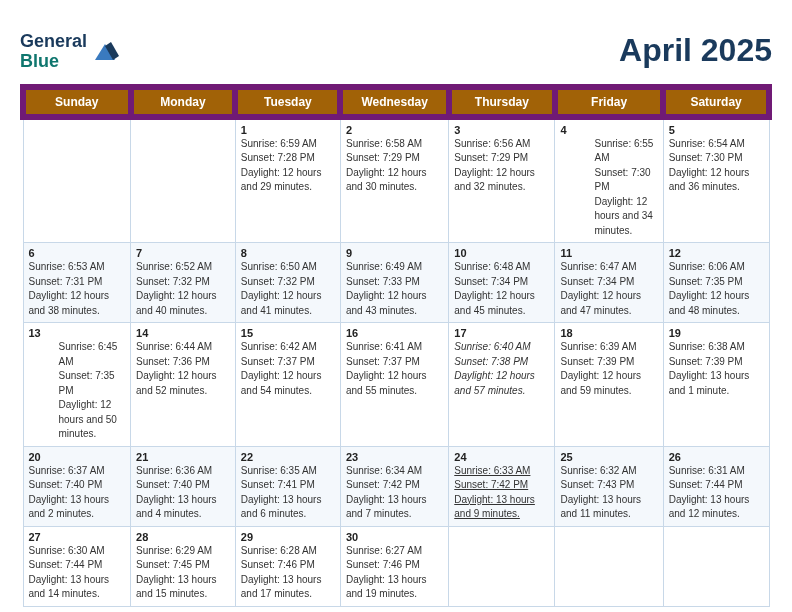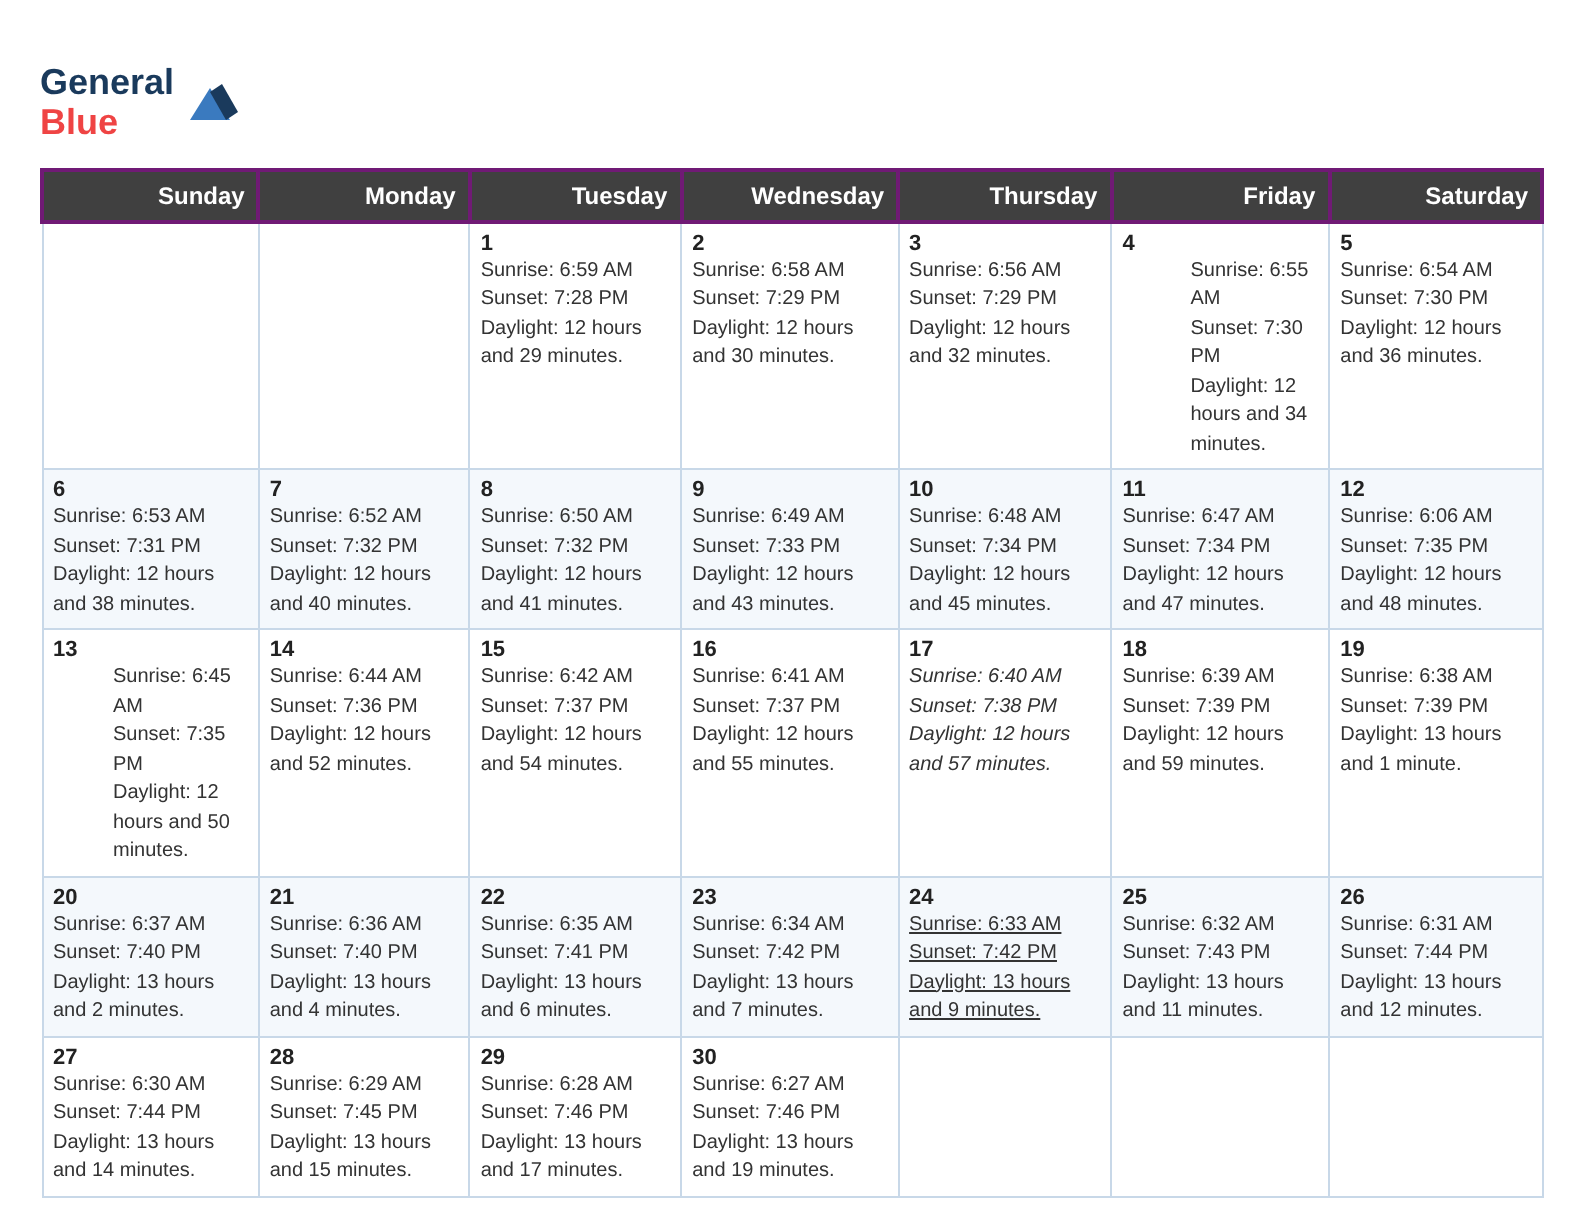--- a/index.html
+++ b/index.html
@@ -52,27 +52,27 @@
     .location-title {
       font-size: 14px;
       color: #1a3a5c;
     }
     .calendar {
       width: 100%;
       border-collapse: collapse;
       font-size: 10.5px;
     }
     .calendar thead tr th {
-      background: #404040;
+      background: #a16207;
       color: #fff;
       font-size: 12px;
       font-weight: bold;
       padding: 5px 6px;
-      text-align: right;
-      border: 2px solid #701a75;
+      text-align: center;
+      border: 6px solid #701a75;
     }
     .calendar tbody tr td {
       border: 1px solid #c8d8e8;
       vertical-align: top;
       padding: 4px 5px;
       width: 113px;
       min-height: 70px;
       background: #fff;
     }
     .calendar tbody tr:nth-child(even) td {
@@ -96,29 +96,30 @@
   </style>
 </head>
 <body>
 
 <div class="page">
   <div class="header">
     <div class="logo">
       <div>
         <div class="logo-text">
           <span>General</span>
-          <span style="color:#ef4444;">Blue</span>
+          <span style="color:#0f766e;">Blue</span>
         </div>
       </div>
       <svg class="logo-icon" viewBox="0 0 28 28">
         <polygon points="4,22 14,6 24,22" fill="#3a7abf"></polygon>
         <polygon points="14,8 22,22 28,18 20,4" fill="#1a3a5c"></polygon>
       </svg>
     </div>
     <div class="title-block">
+      <div class="month-title">April 2025</div>
     </div>
   </div>
 
   <table class="calendar">
     <thead>
       <tr>
       <th>Sunday</th>
           <th>Monday</th>
           <th>Tuesday</th>
           <th>Wednesday</th>

